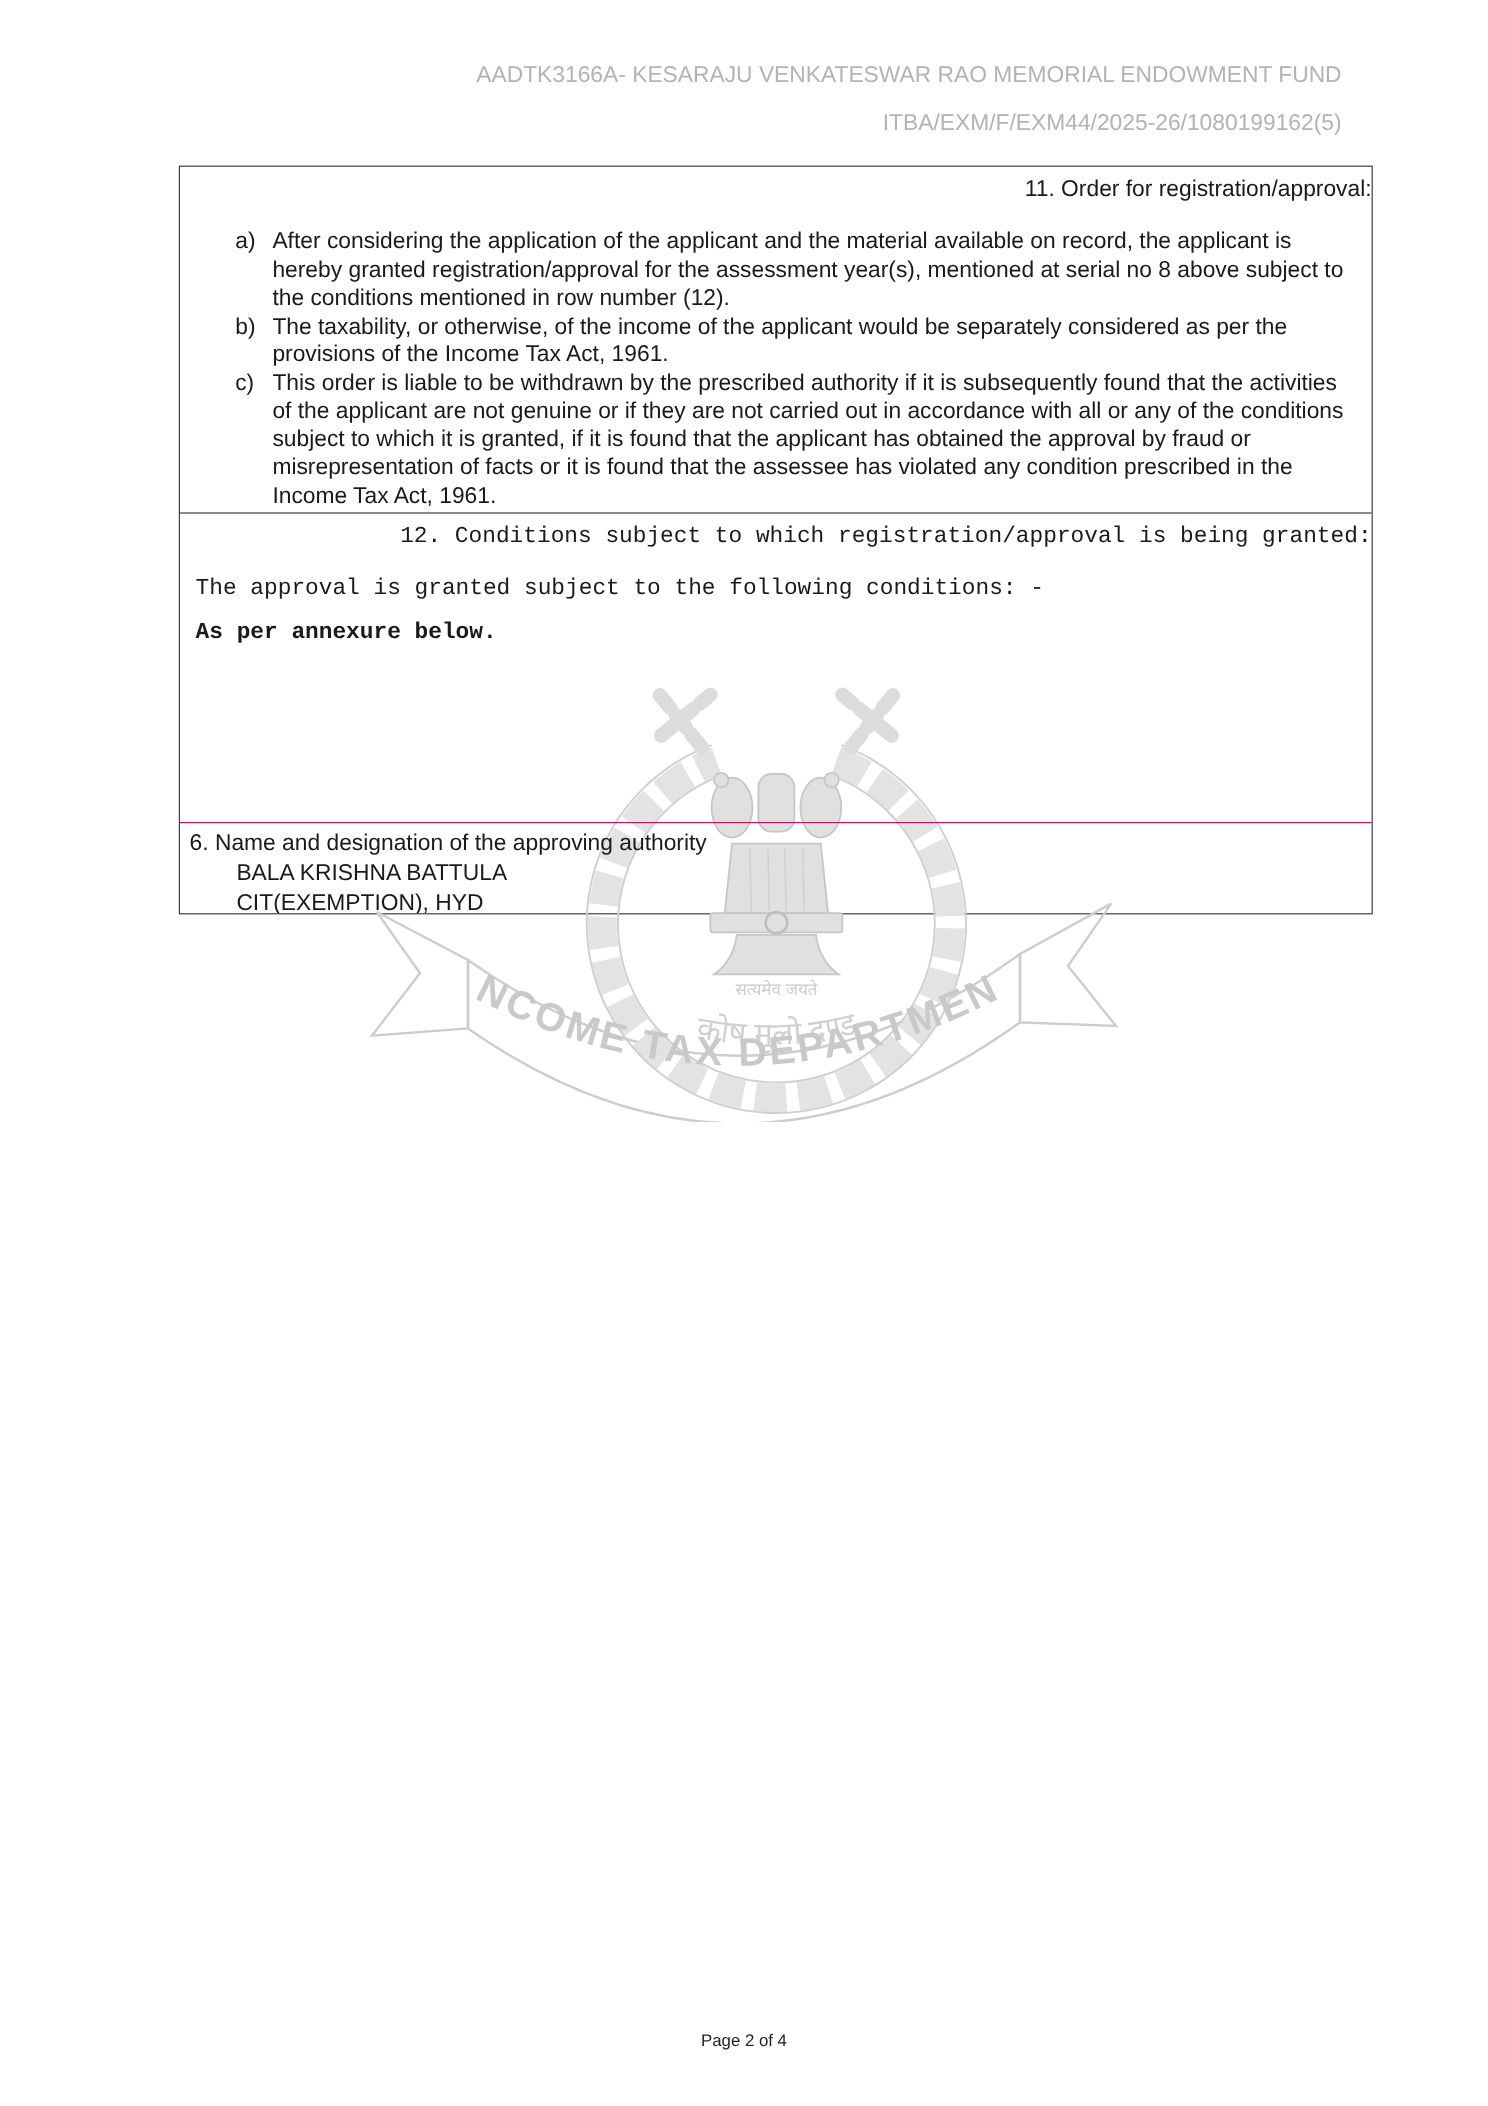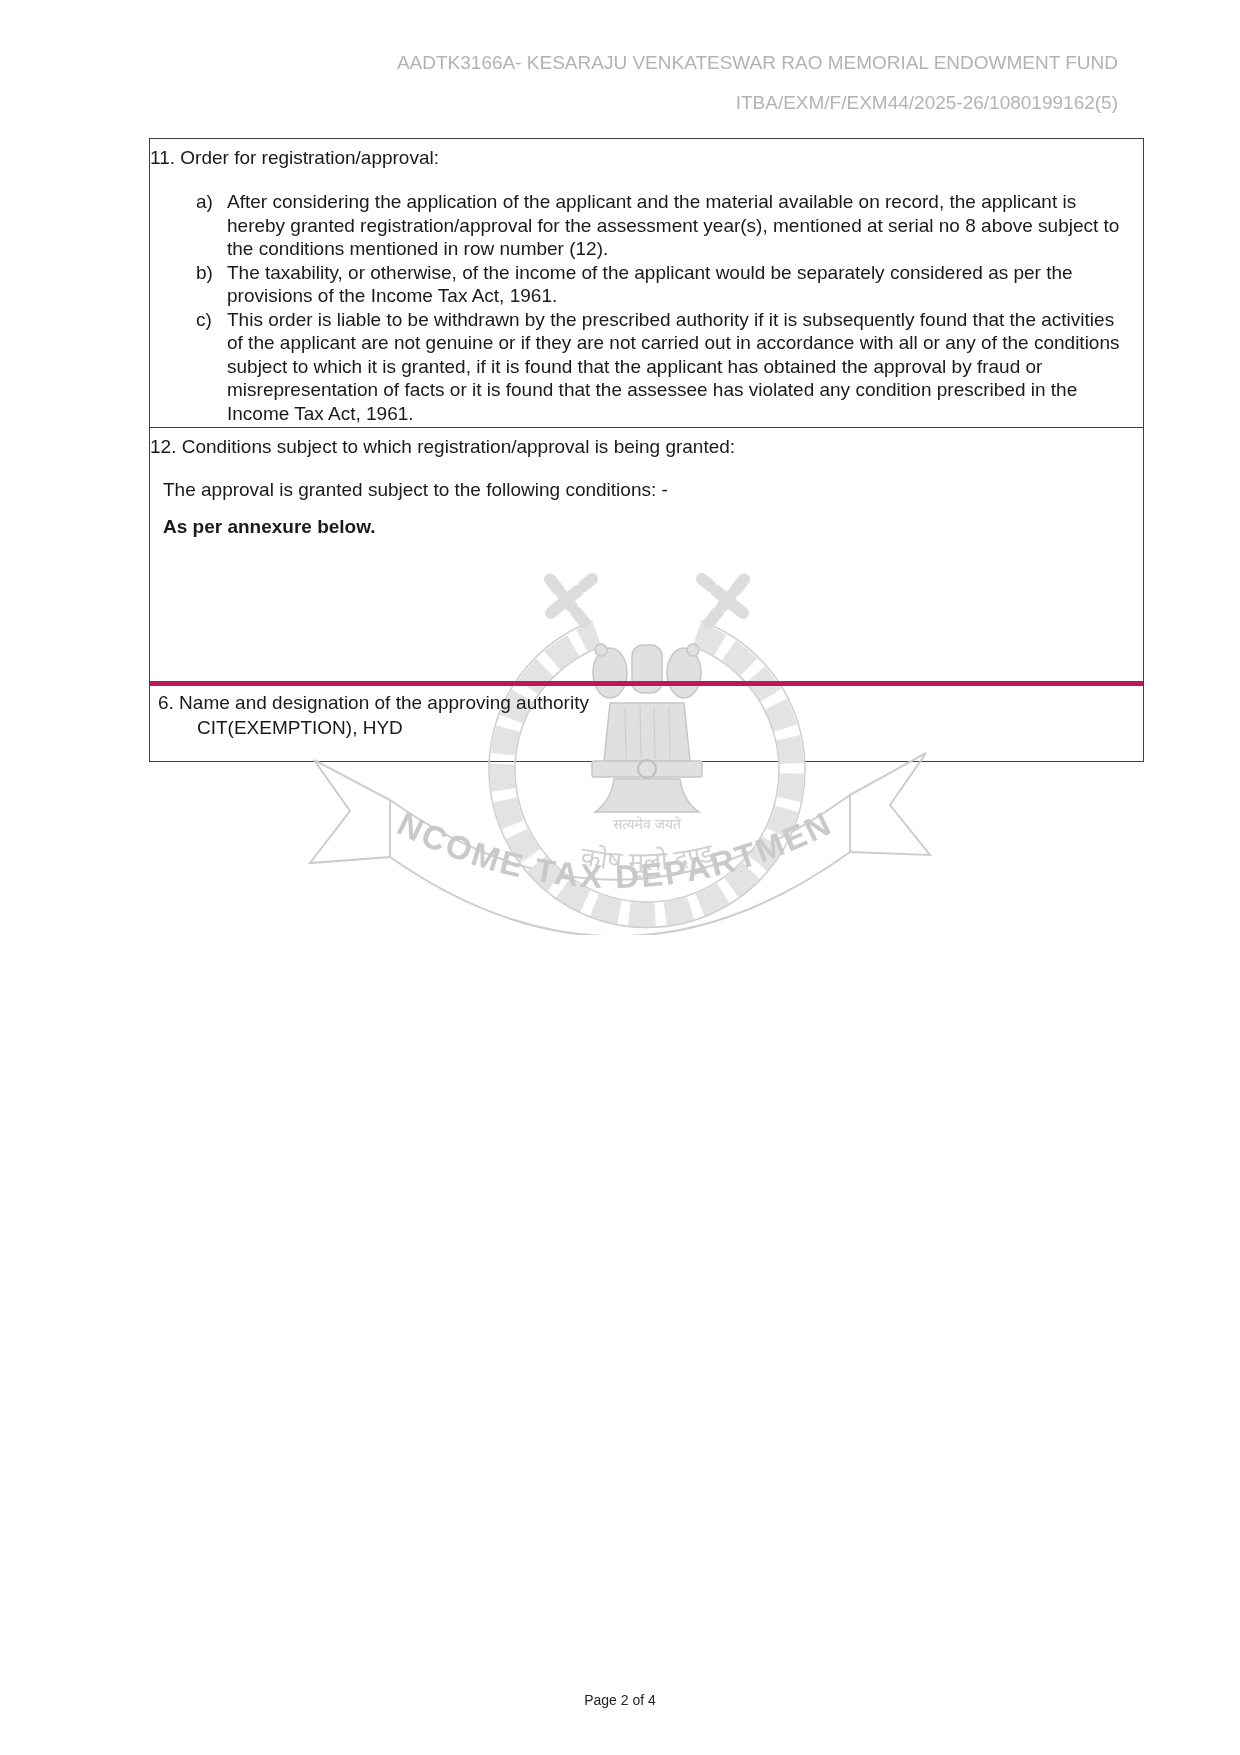--- a/index.html
+++ b/index.html
@@ -25,24 +25,24 @@
   
   .order-table {
     position:absolute; left:149px; top:138px;
     width:995px;
     border:1px solid #3f3f3f;
     box-sizing:border-box;
     font-size:19px;
   }
   .t-row { box-sizing:border-box; overflow:hidden; position:relative; z-index:2; }
   .row-11 { height:289px; border-bottom:1px solid #3f3f3f; }
-  .row-12 { height:258px; border-bottom:5px solid #be185d; }
+  .row-12 { height:258px; border-bottom:1px solid #be185d;font-family:Liberation Mono, monospace; }
   .row-13 { height:75px; }
 
-  .sec-title { text-align:left; padding-top:8px; }
+  .sec-title { text-align:right; padding-top:8px; }
 
   .order-list { margin-top:21px; }
   .order-item { display:flex; line-height:23.5px; padding-left:46px; }
   .order-item .li-label { flex:none; width:31px; }
   .order-item .li-text  { flex:none; width:902px; }
 
   .row-12 .intro   { margin:21px 0 0 13px; }
   .row-12 .annex   { margin:15px 0 0 13px; font-weight:bold; }
 
   .row-13 { padding:4px 0 0 8px; line-height:25px; }
@@ -146,20 +146,21 @@
     </div>
 
     <div class="t-row row-12">
       <div class="sec-title">12. Conditions subject to which registration/approval is being granted:</div>
       <div class="intro">The approval is granted subject to the following conditions: -</div>
       <div class="annex">As per annexure below.</div>
     </div>
 
     <div class="t-row row-13">
       <div class="auth-title">6. Name and designation of the approving authority</div>
+      <div class="auth-name">BALA KRISHNA BATTULA</div>
       <div class="auth-desig">CIT(EXEMPTION), HYD</div>
     </div>
 
   </div>
 
   <div class="doc-footer">Page 2 of 4</div>
 
 </div>
 
 </body></html>

